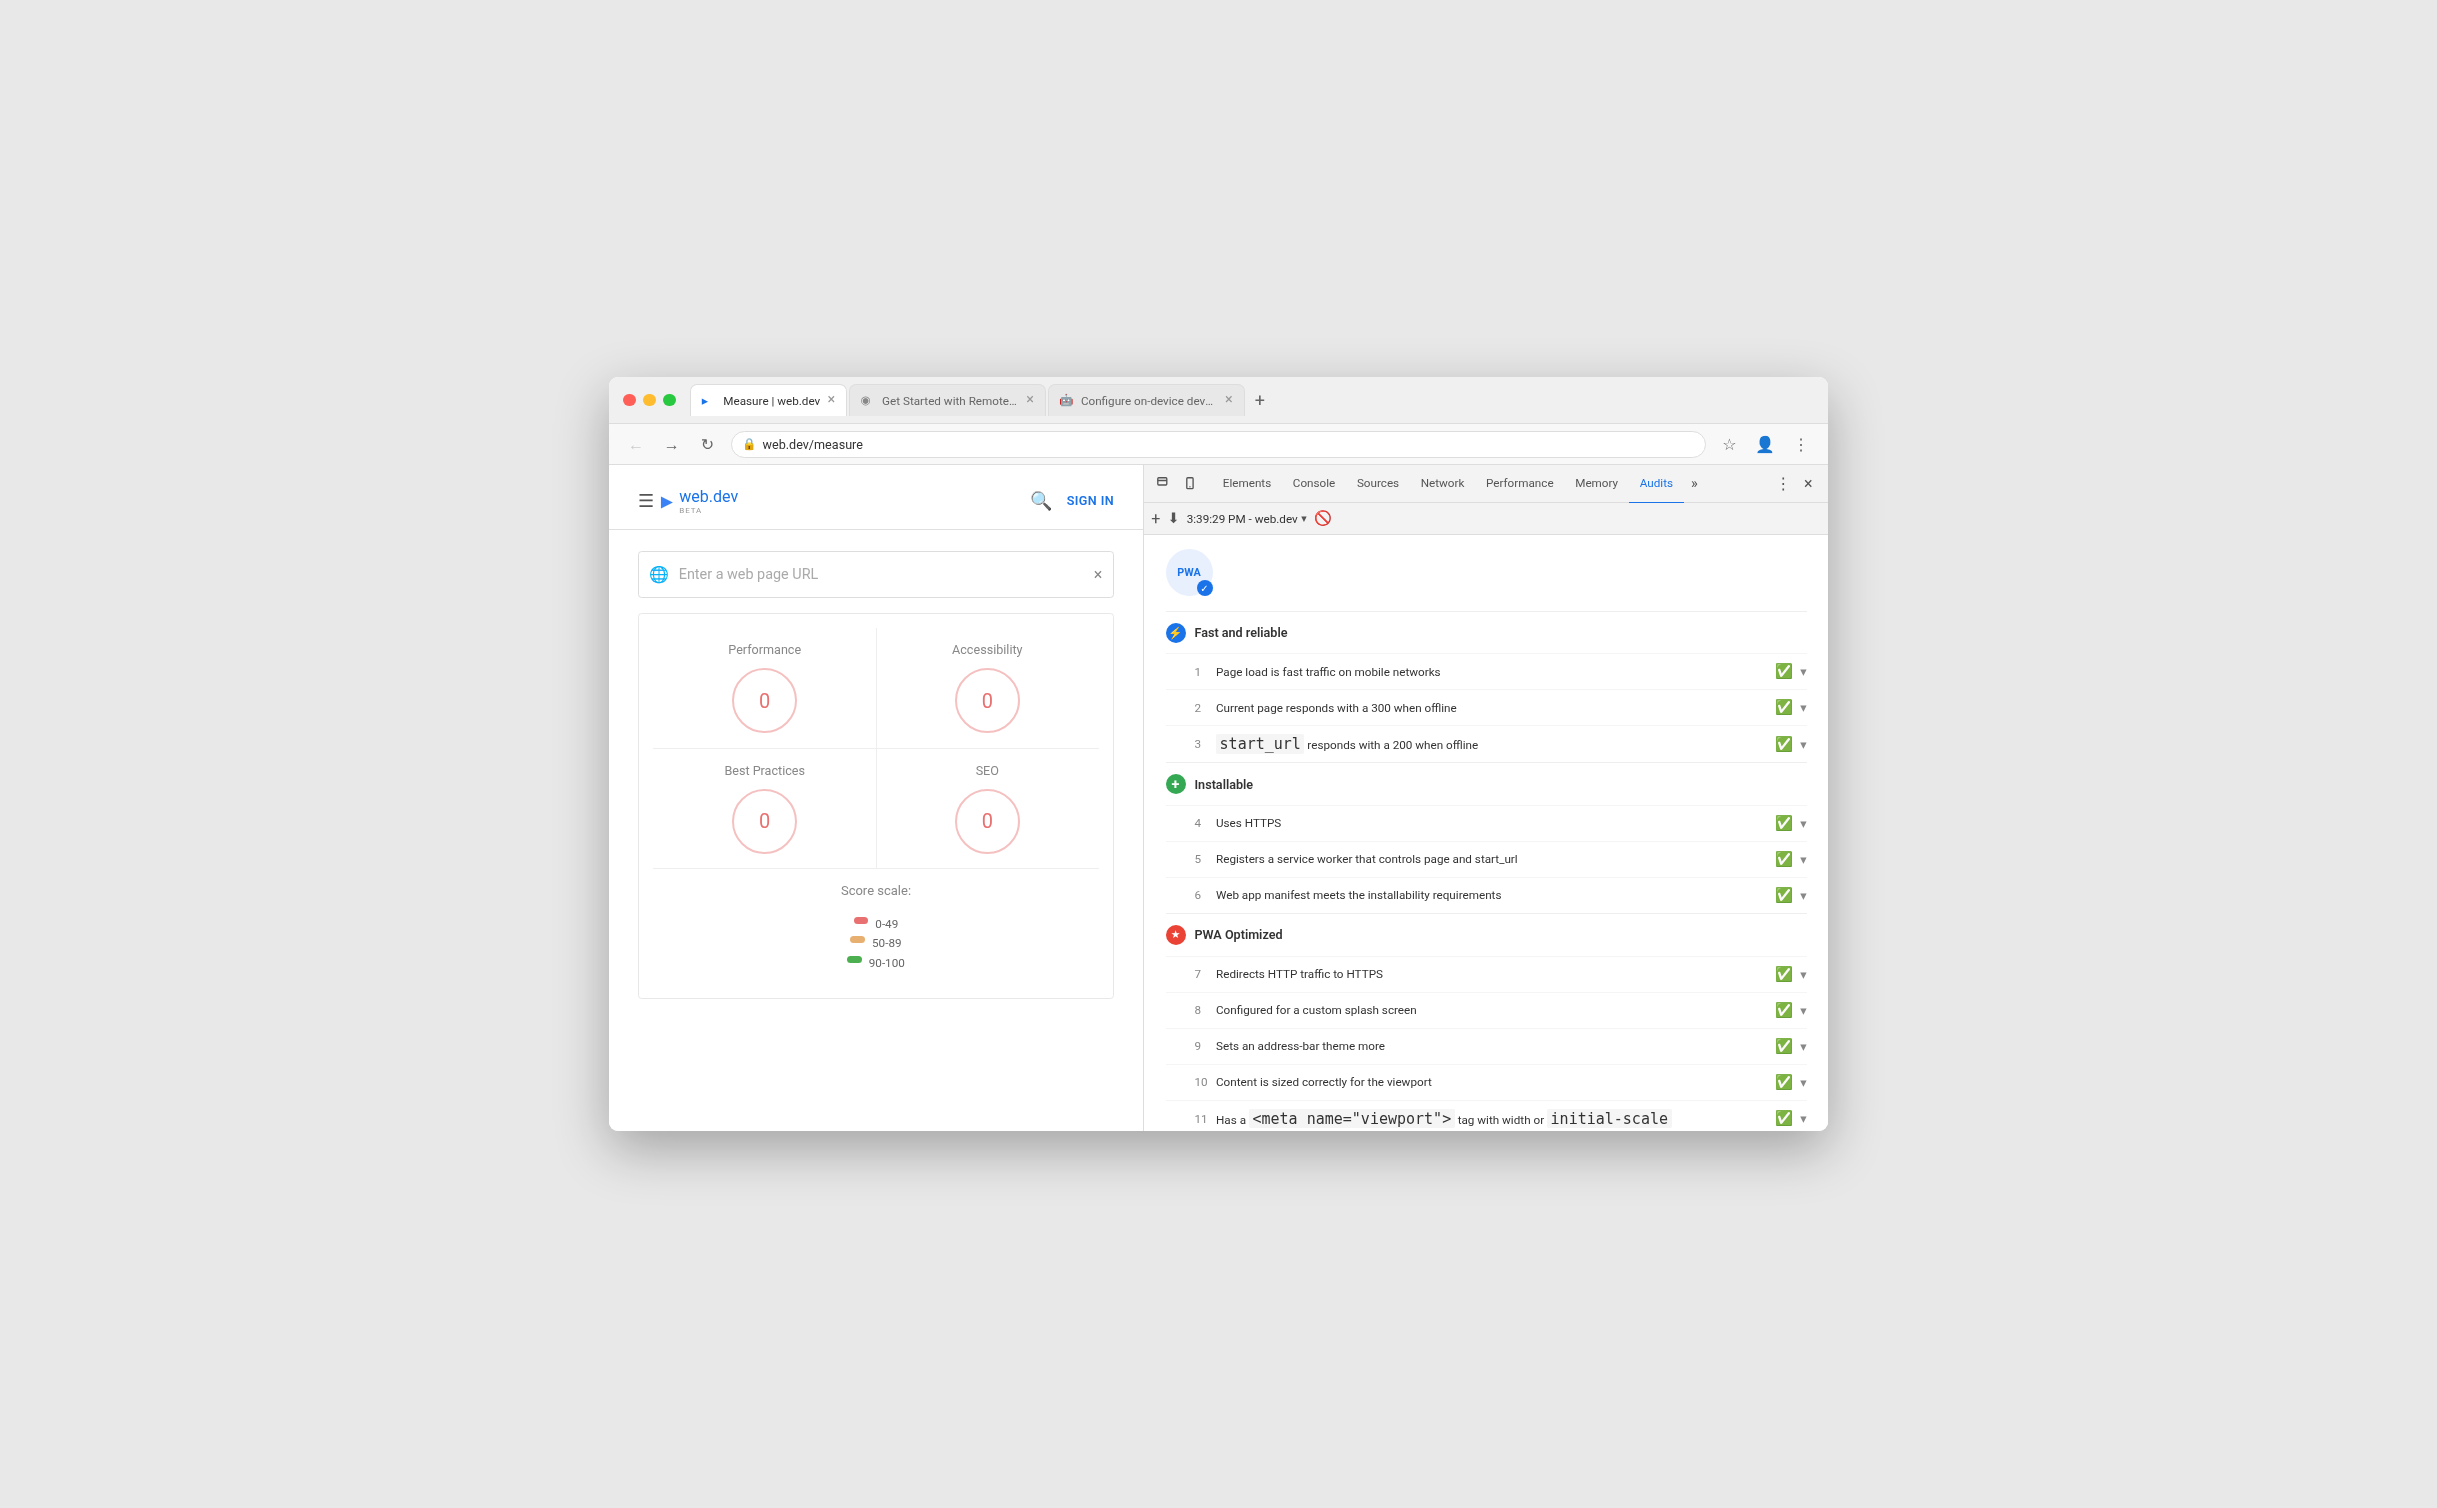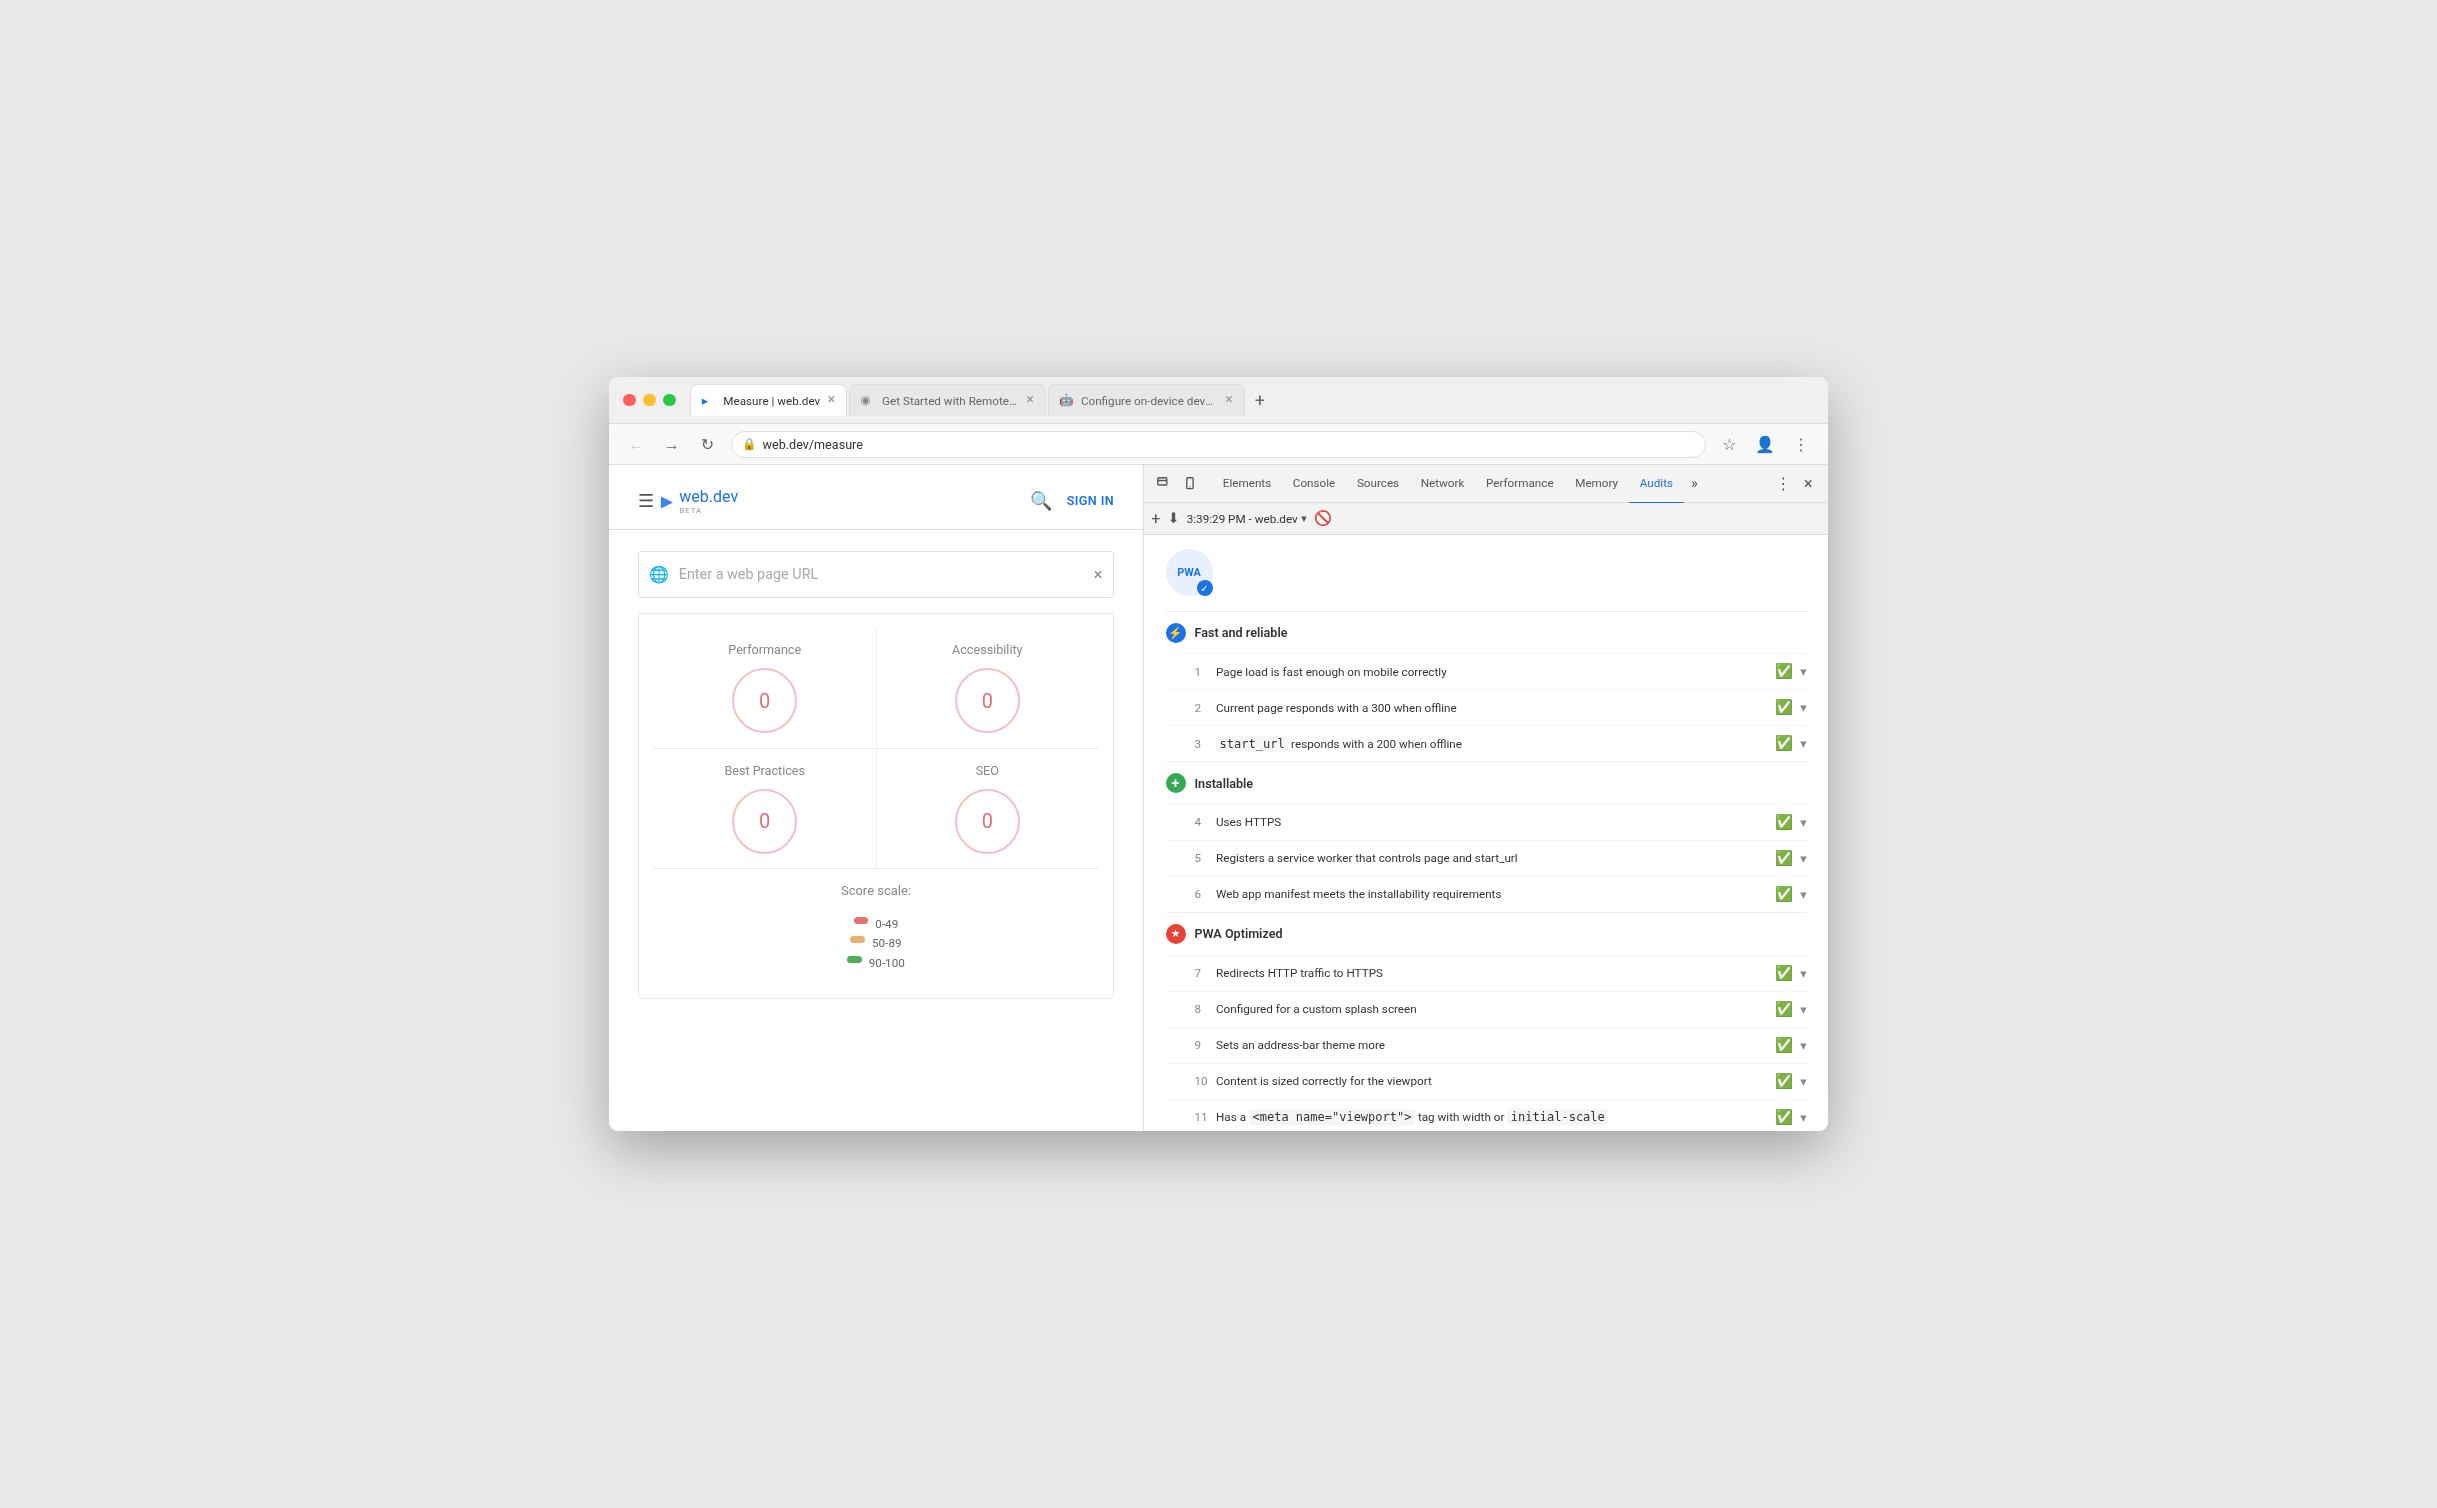--- a/index.html
+++ b/index.html
@@ -101,21 +101,21 @@
     .section-header { display: flex; align-items: center; gap: 9px; padding: 10.8px 0; border-top: 0.9px solid #eee; }
     .section-icon { width: 20px; height: 20px; border-radius: 50%; display: flex; align-items: center; justify-content: center; font-size: 11.7px; flex-shrink: 0; }
     .icon-blue { background: #1a73e8; color: #fff; }
     .icon-green { background: #34a853; color: #fff; }
     .icon-star { background: #ea4335; color: #fff; font-size: 10.8px; }
     .section-title { font-size: 12.6px; font-weight: 600; color: #333; }
     
     .audit-item { display: flex; align-items: center; padding: 9px 0 9px 29px; border-top: 0.9px solid #f5f5f5; }
     .audit-num { width: 21.5px; font-size: 11.7px; color: #888; flex-shrink: 0; }
     .audit-text { flex: 1; font-size: 11.7px; color: #333; }
-    .audit-text code { font-family: monospace; background: #f5f5f5; padding: 0.9px 3.6px; border-radius: 1.8px; font-size: 12px; }
+    .audit-text code { font-family: monospace; background: #f5f5f5; padding: 0.9px 3.6px; border-radius: 1.8px; font-size: 15px; }
     .audit-check { color: #1a73e8; font-size: 14.4px; flex-shrink: 0; margin-right: 7.2px; }
     .audit-expand { color: #888; cursor: pointer; font-size: 12.6px; flex-shrink: 0; }
     
     .scores-grid-inner { display: grid; grid-template-columns: 1fr 1fr; position: relative; }
     .scores-grid-inner::after { content: ''; position: absolute; left: 50%; top: 0; bottom: 0; width: 0.9px; background: #eee; }
     .scores-grid-inner .score-divider-h { grid-column: 1 / -1; height: 0.9px; background: #eee; }
   </style>
 </head>
 <body>
 
@@ -308,21 +308,21 @@
             <div class="pwa-badge-check">✓</div>
           </div>
         </div>
 
         <div class="section-header">
           <div class="section-icon icon-blue">⚡</div>
           <span class="section-title">Fast and reliable</span>
         </div>
         <div class="audit-item">
           <span class="audit-num">1</span>
-          <span class="audit-text">Page load is fast enough on mobile correctly</span>
+          <span class="audit-text">Page load is fast traffic on mobile networks</span>
           <span class="audit-check">✅</span>
           <span class="audit-expand">▾</span>
         </div>
         <div class="audit-item">
           <span class="audit-num">2</span>
           <span class="audit-text">Current page responds with a 300 when offline</span>
           <span class="audit-check">✅</span>
           <span class="audit-expand">▾</span>
         </div>
         <div class="audit-item">

